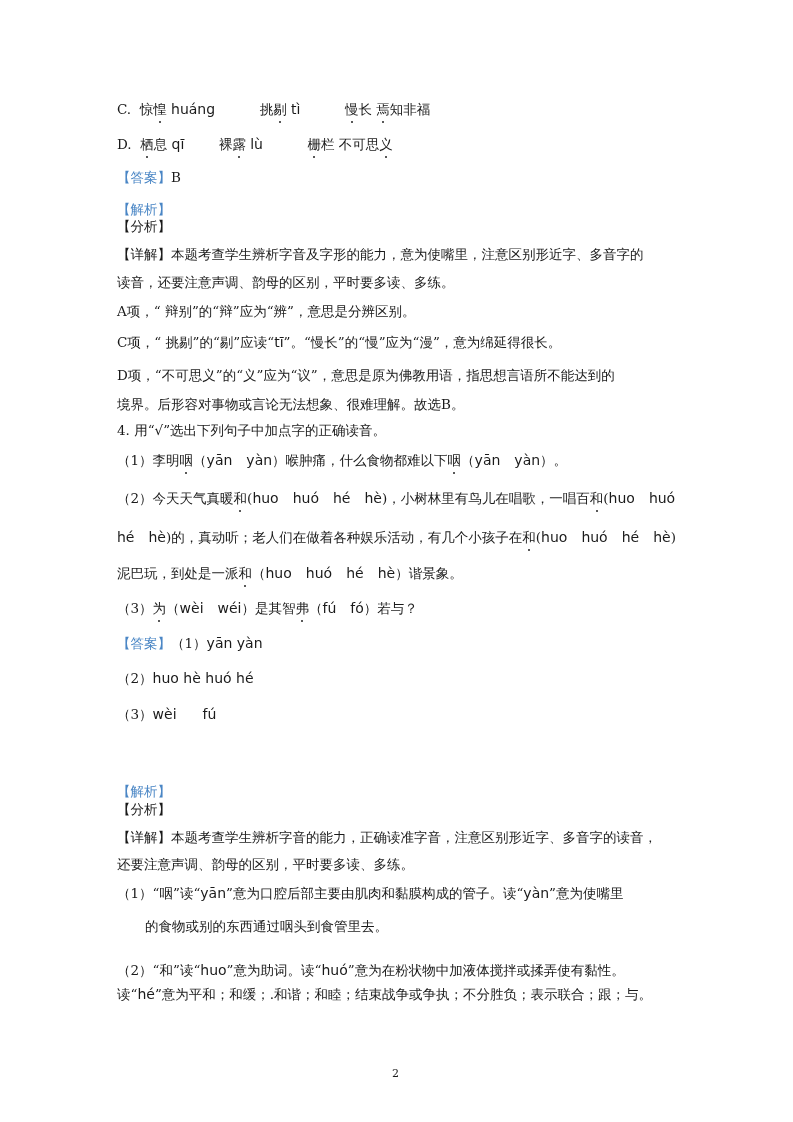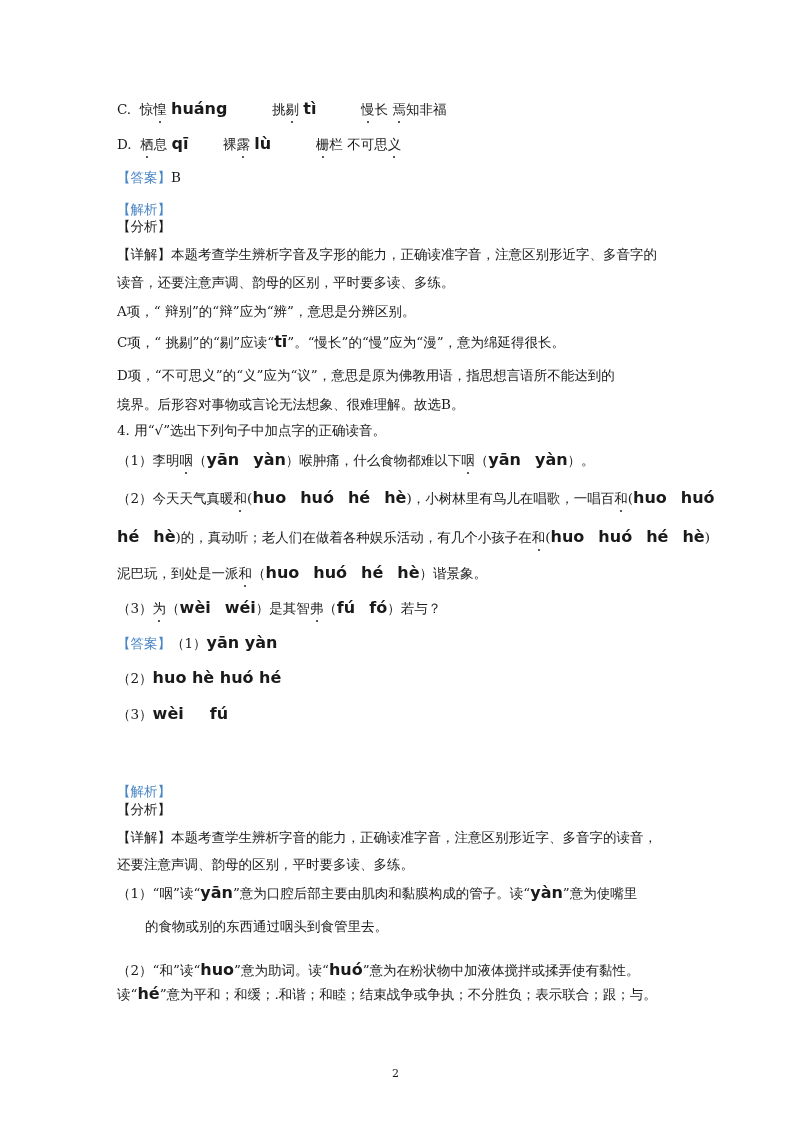--- a/index.html
+++ b/index.html
@@ -1,19 +1,19 @@
 <!DOCTYPE html>
 <html><head>
   <meta charset="utf-8">
   <style>
     html, body { margin: 0; padding: 0; background: #ffffff; }
     body { width: 793px; height: 1122px; position: relative; overflow: hidden;
            font-family: "DejaVu Serif", "Liberation Serif", serif; color: #1a1a1a; }
     .line { position: absolute; left: 117px; white-space: nowrap; font-size: 13.5px; line-height: 18px; }
-    .py { font-family: "DejaVu Sans", "Liberation Sans", sans-serif; font-size: 16px; font-weight: bold; }
+    .py { font-family: "DejaVu Sans", "Liberation Sans", sans-serif; font-size: 14px; }
     .blue { color: #4a86c5; margin-top: 8px; }
     .dot { position: relative; display: inline-block; }
     .dot::after { content: ""; position: absolute; left: 50%; bottom: -5px; width: 2px; height: 2px; margin-left: -1px; background: #222; border-radius: 50%; }
     .gap1 { display: inline-block; width: 36px; }
     .gap2 { display: inline-block; width: 14px; }
     .gap3 { display: inline-block; width: 26px; }
     .page-num { position: absolute; left: 392px; top: 1067px; font-size: 11px; }
   </style>
 </head>
 <body>
@@ -41,21 +41,21 @@
   <span class="dot">栅</span><span>栏</span>
   <span>不可思</span><span class="dot">义</span>
 </div>
 
 <div class="line" style="top:168px;">
   <span class="blue">【答案】</span><span>B</span>
 </div>
 <div class="line blue" style="top:192px;">【解析】</div>
 <div class="line" style="top:217px;">【分析】</div>
 <div class="line" style="top:245px;">
-  <span>【详解】</span><span>本题考查学生辨析字音及字形的能力，正确读准字音，注意区别形近字、多音字的</span>
+  <span>【详解】</span><span>本题考查学生辨析字音及字形的能力，意为使嘴里，注意区别形近字、多音字的</span>
 </div>
 <div class="line" style="top:273px;">读音，还要注意声调、韵母的区别，平时要多读、多练。</div>
 <div class="line" style="top:302px;">A项，“ 辩别”的“辩”应为“辨”，意思是分辨区别。</div>
 <div class="line" style="top:333px;">
   <span>C项，“ 挑剔”的“剔”应读“</span><span class="py">tī</span><span>”。“慢长”的“慢”应为“漫”，意为绵延得很长。</span>
 </div>
 <div class="line" style="top:366px;">D项，“不可思义”的“义”应为“议”，意思是原为佛教用语，指思想言语所不能达到的</div>
 <div class="line" style="top:395px;">境界。后形容对事物或言论无法想象、很难理解。故选B。</div>
 
 <div class="line" style="top:421px;">4. 用“√”选出下列句子中加点字的正确读音。</div>

